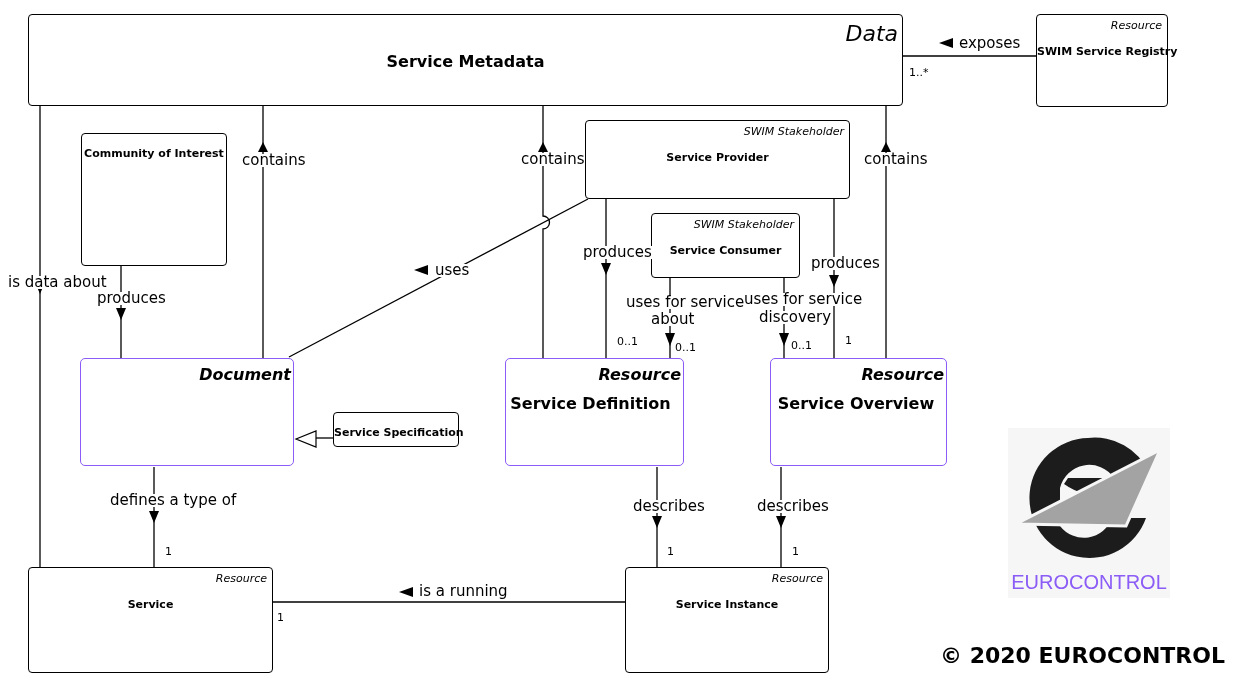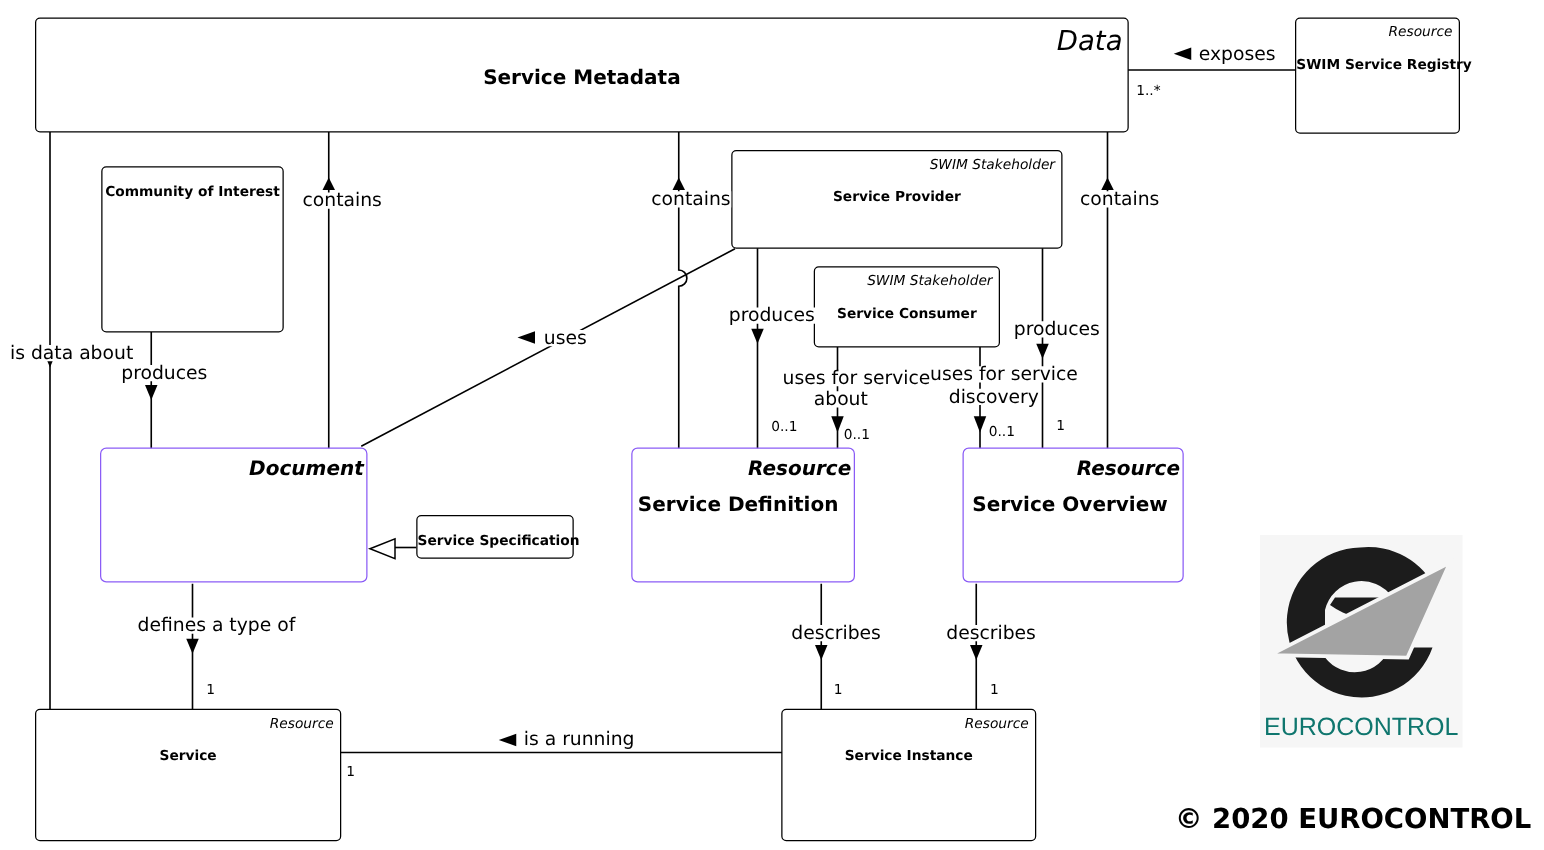--- a/index.html
+++ b/index.html
@@ -9,21 +9,21 @@
   .box.thick { border:1px solid #8b5cf6; border-radius:5px; }
   .stereo { position:absolute; right:5px; top:4px; font-style:italic; font-size:11px; white-space:nowrap; }
   .stereo.big { font-size:22px; top:6px; right:4px; }
   .stereo.bigb { font-size:16px; font-weight:bold; top:6px; right:2px; }
   .name { position:absolute; left:0; right:0; text-align:center; font-weight:bold; font-size:11px; white-space:nowrap; }
   .name.big { font-size:16px; }
   .lbl { position:absolute; font-size:15px; white-space:nowrap; background:#fff; line-height:13px; }
   .lbl.nobg { background:transparent; }
   .mult { position:absolute; font-size:11px; white-space:nowrap; }
   .logo-wrap { position:absolute; left:1008px; top:428px; width:162px; height:170px; background:#f6f6f6; }
-  .logo-text { position:absolute; left:0; right:0; bottom:4px; text-align:center; font-size:20px; font-family:"Liberation Sans", sans-serif; color:#0f766e; }
+  .logo-text { position:absolute; left:0; right:0; bottom:4px; text-align:center; font-size:20px; font-family:"Liberation Sans", sans-serif; color:#8b5cf6; }
   .copyright { position:absolute; right:10px; bottom:12px; font-weight:bold; font-size:22px; font-family:"DejaVu Sans", sans-serif; white-space:nowrap; }
 </style>
 </head>
 <body>
 
 <svg id="wires" xmlns="http://www.w3.org/2000/svg">
   <g stroke="#000" stroke-width="1.3" fill="none">
 
     <line x1="902" y1="56" x2="1037" y2="56"></line>
 

